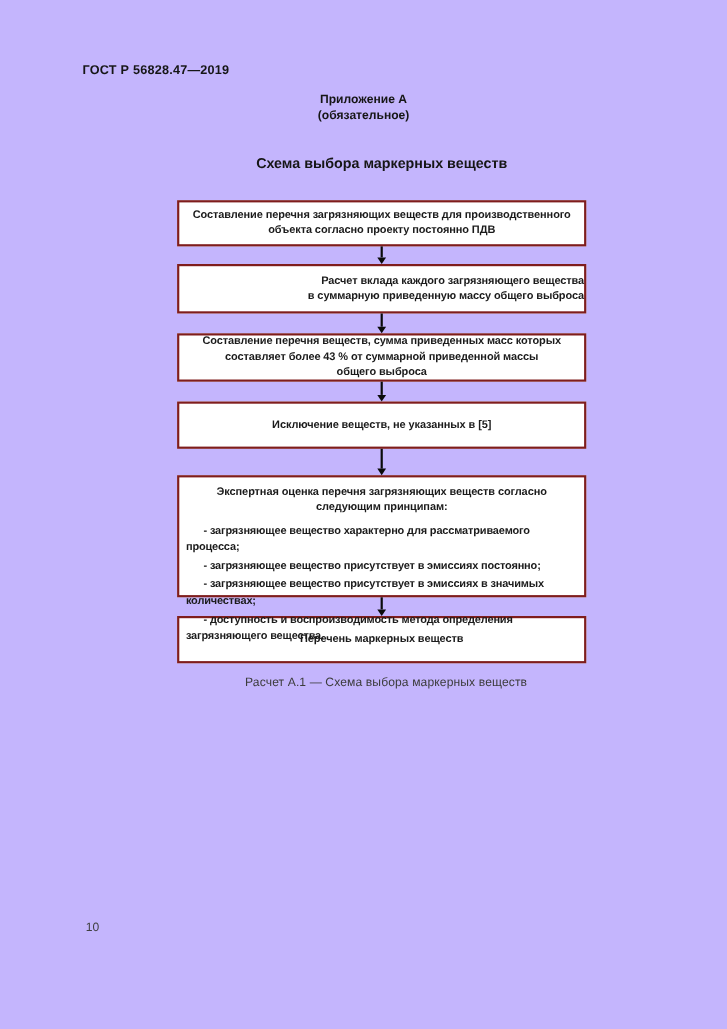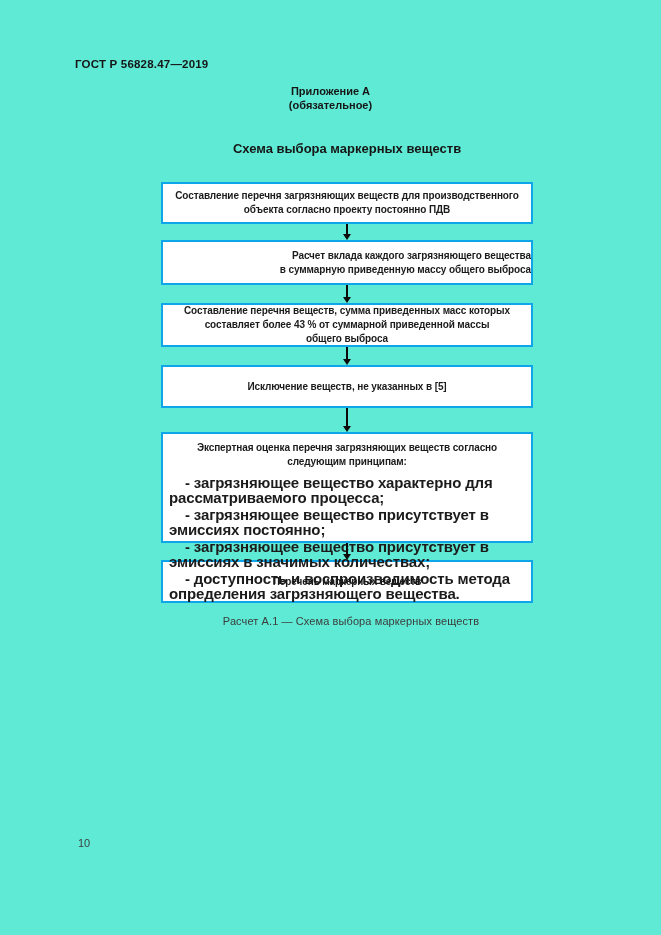--- a/index.html
+++ b/index.html
@@ -4,21 +4,21 @@
 <style>
   html, body {
     margin: 0;
     padding: 0;
     background: #ffffff;
   }
   .page {
     position: relative;
     width: 661px;
     height: 935px;
-    background: #5eead4;
+    background: #c4b5fd;
     font-family: "Liberation Sans", sans-serif;
     color: #111;
     overflow: hidden;
   }
   .std-code {
     position: absolute;
     left: 75px;
     top: 58px;
     font-size: 11.5px;
     font-weight: 700;
@@ -54,21 +54,21 @@
   }
   .flowchart {
     position: absolute;
     left: 0;
     top: 182px;
     width: 372px;
   }
   .fbox {
     box-sizing: border-box;
     width: 372px;
-    border: 2px solid #0ea5e9;
+    border: 2px solid #7f1d1d;
     background: #ffffff;
     display: flex;
     flex-direction: column;
     justify-content: center;
     align-items: center;
     text-align: center;
     font-size: 10px;
     font-weight: 700;
     line-height: 14px;
     color: #1b1b1b;
@@ -86,21 +86,21 @@
     align-items: center;
     text-align: left;
     padding: 7px 6px 4px 6px;
   }
   .box-5 .heading {
     text-align: center;
     line-height: 14px;
   }
   .box-5 .bullets {
     margin-top: 4px;
-    font-size: 15px;
+    font-size: 10px;
     line-height: 15px;
     letter-spacing: -0.15px;
   }
   .box-5 .bullet {
     text-indent: 16px;
     margin-top: 2px;
   }
   .arrow {
     position: relative;
     width: 100%;

